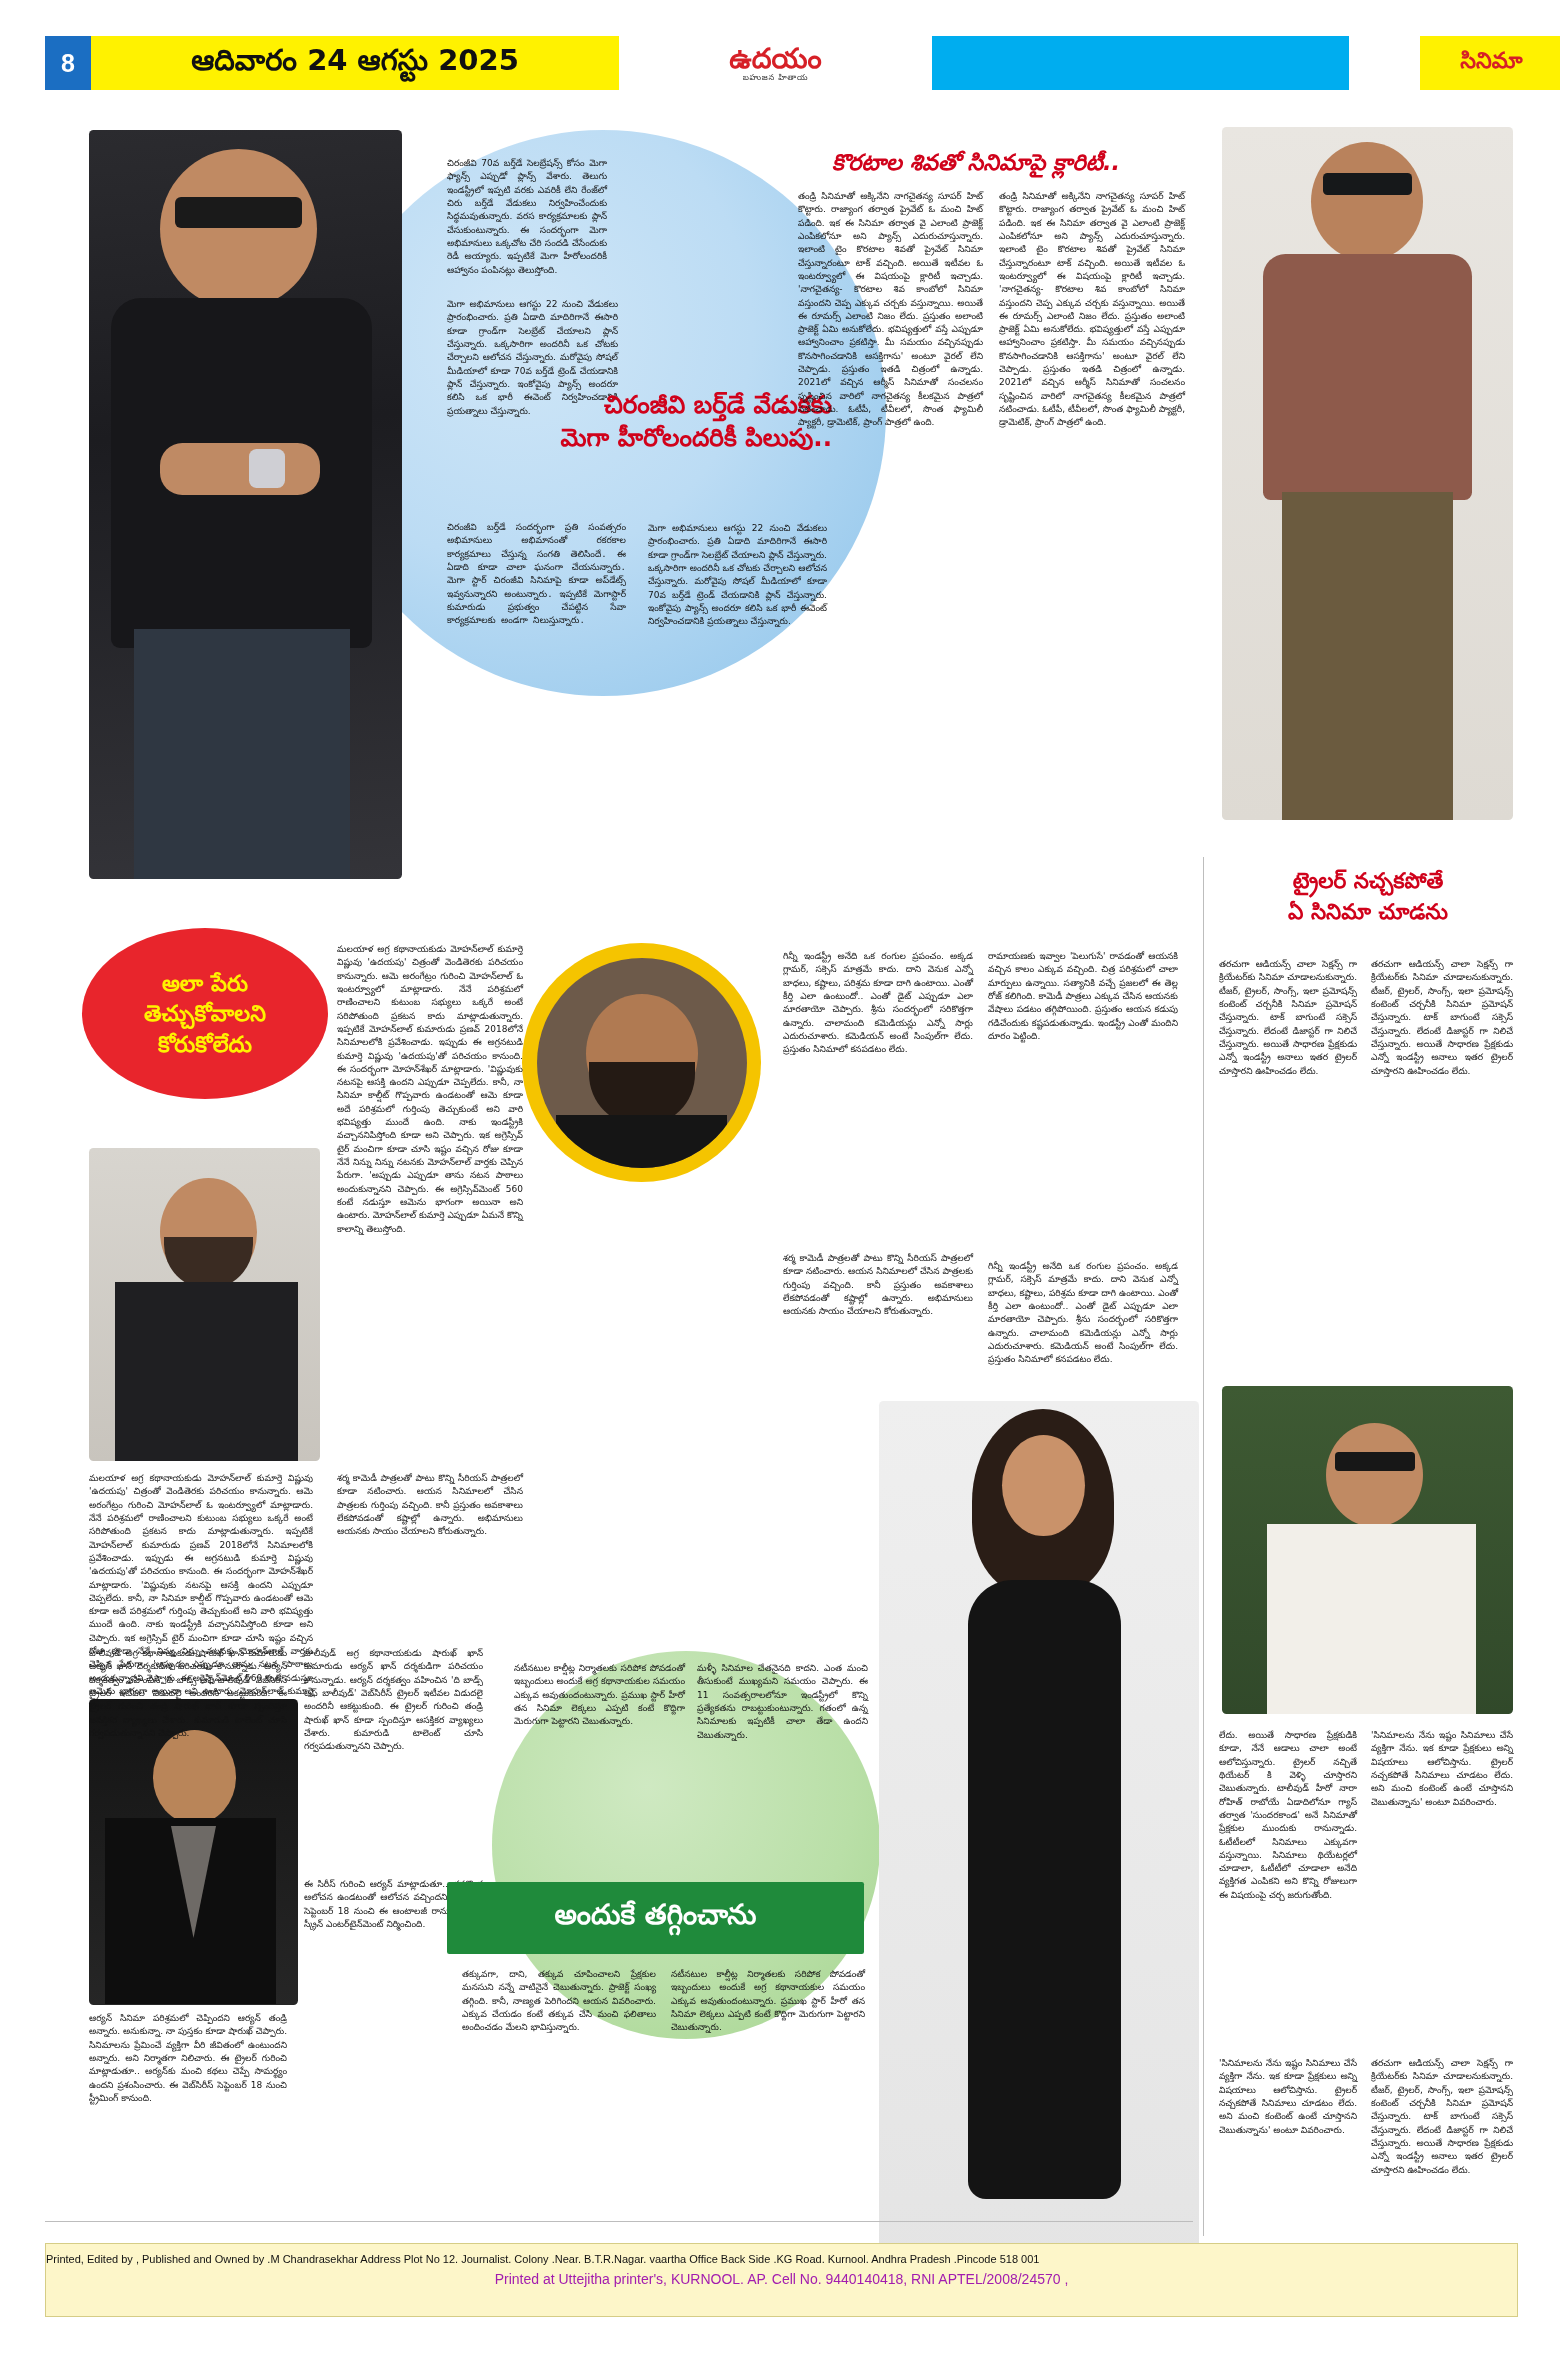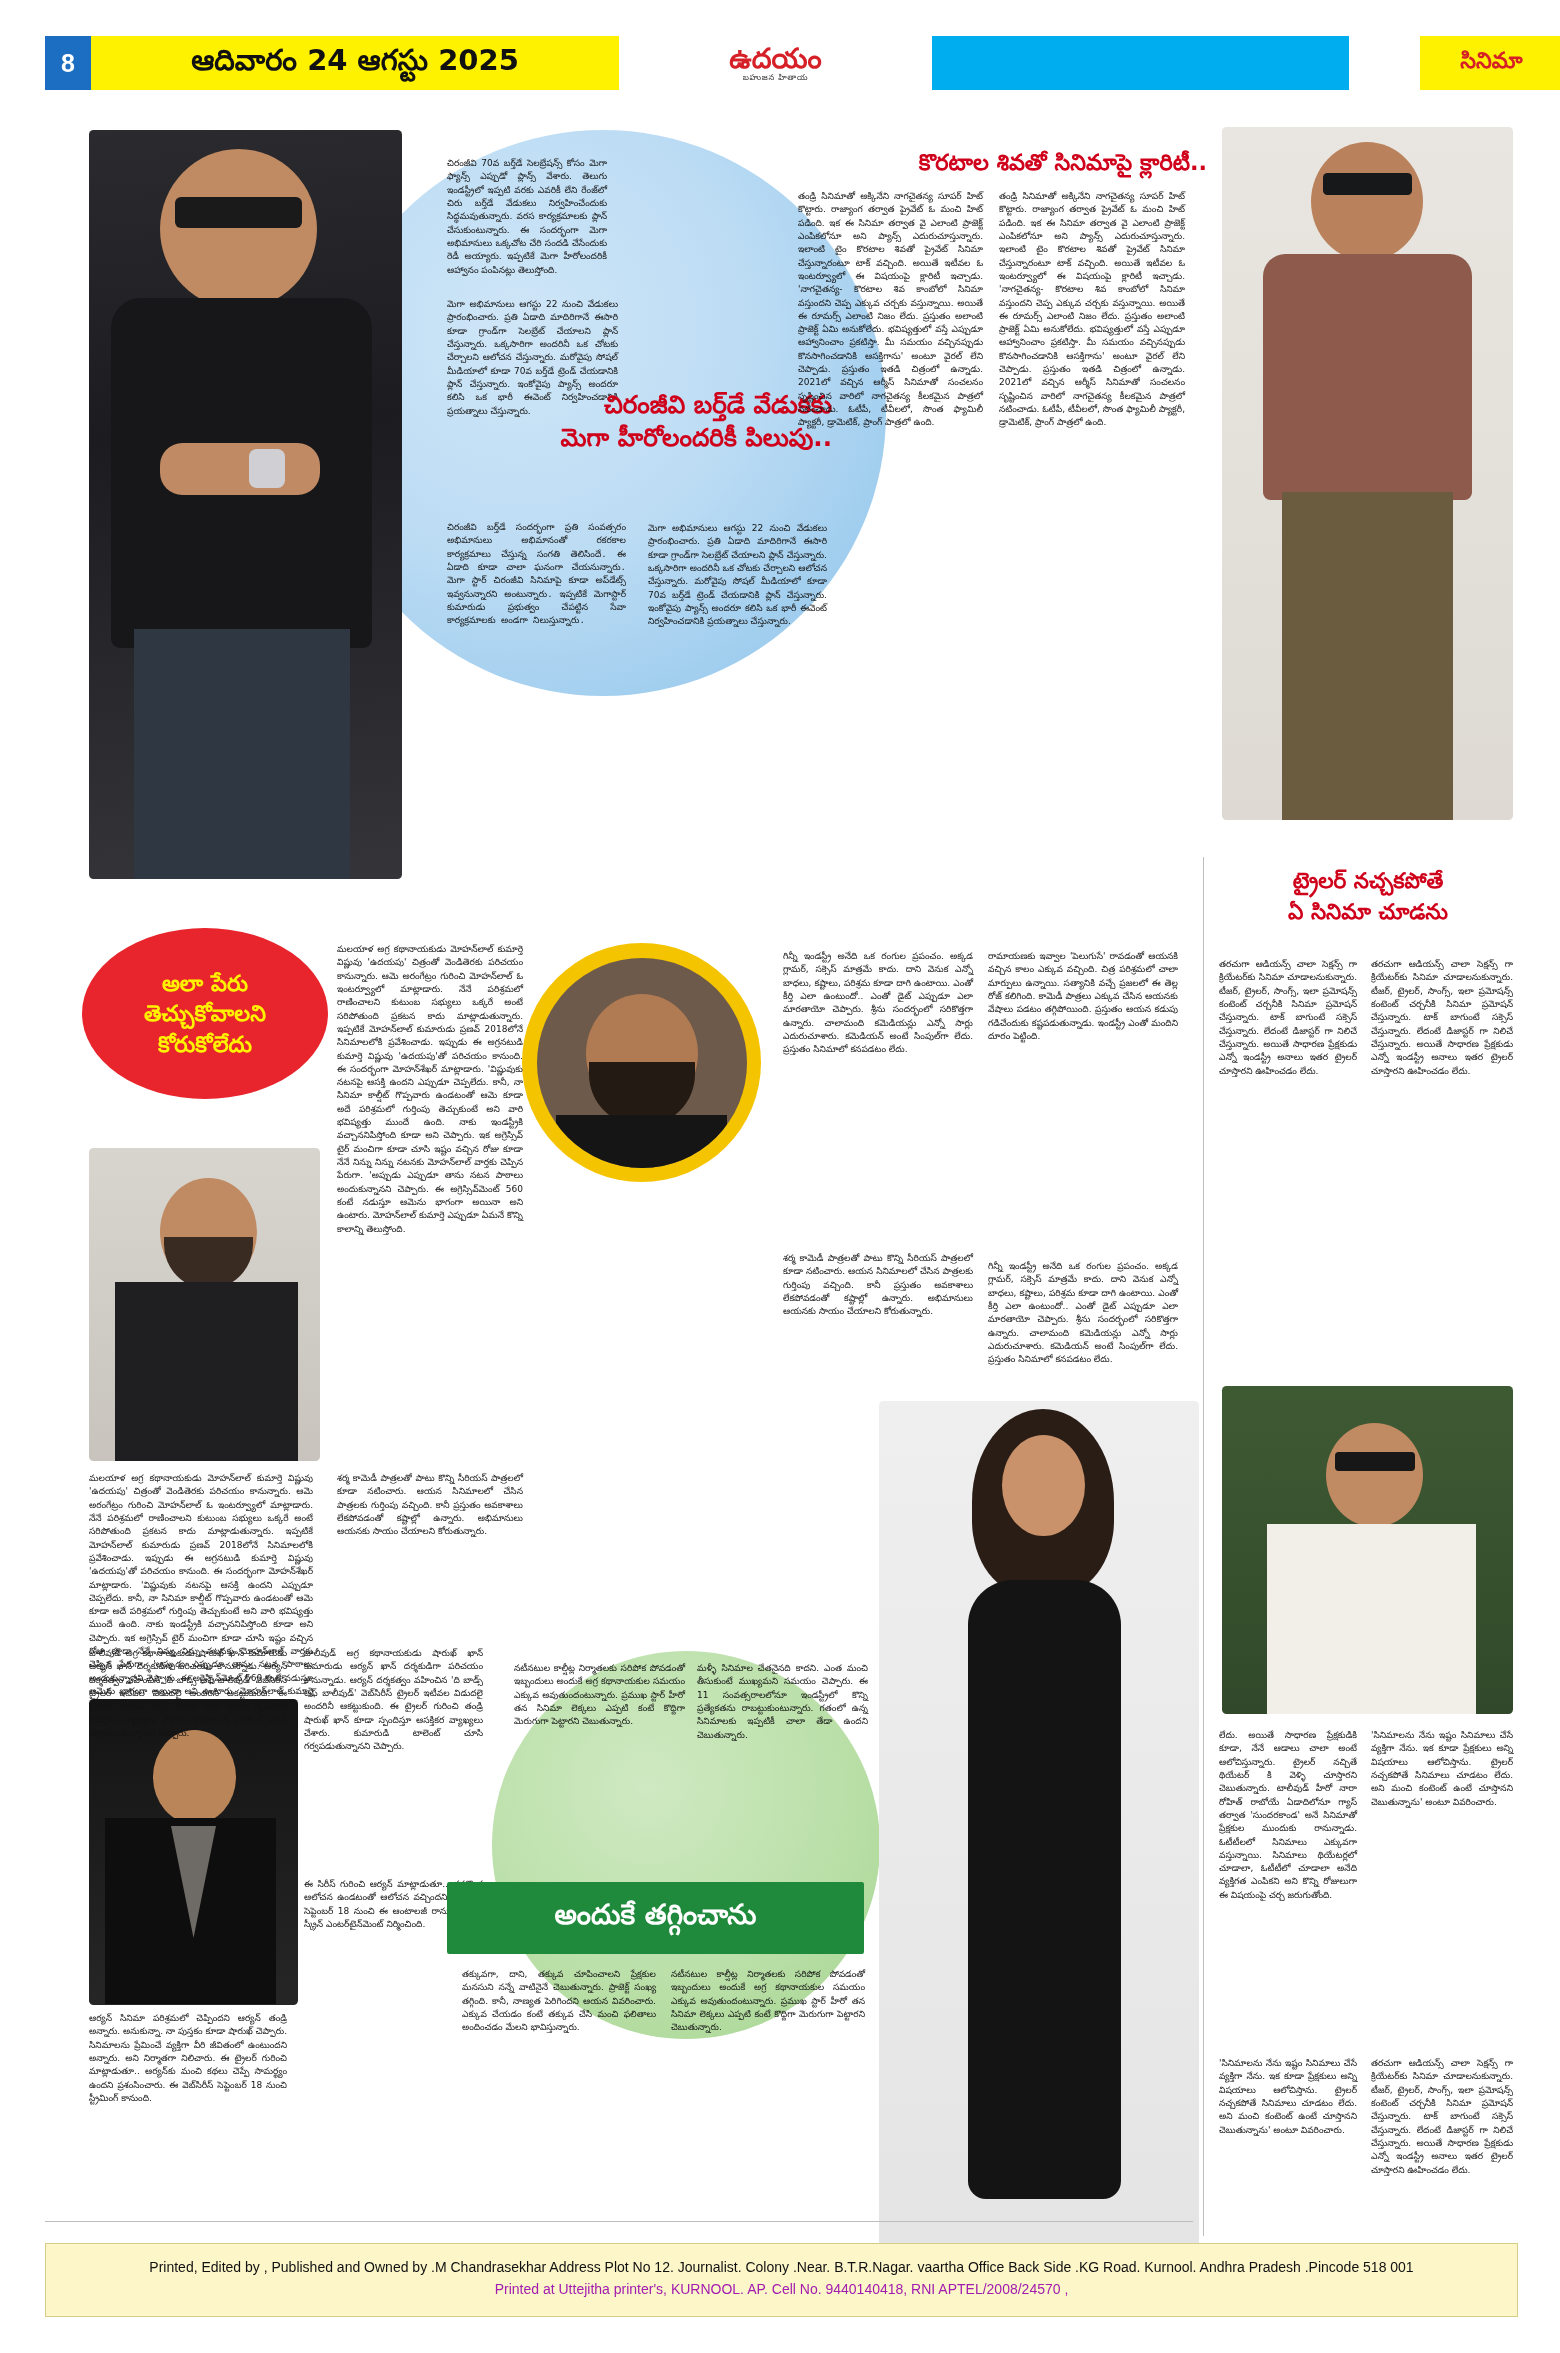--- a/index.html
+++ b/index.html
@@ -107,21 +107,21 @@
   .ph-rohit .face{position:absolute;left:104px;top:37px;width:97px;height:104px;border-radius:50%;background:#c08a63;}
   .ph-rohit .glass{position:absolute;left:113px;top:66px;width:80px;height:19.4px;border-radius:3.7px;background:#171717;}
   .ph-rohit .shirt{position:absolute;left:45px;top:138px;width:209px;height:190px;background:#f2efe9;}
 
   .vline{position:absolute;background:#bdbdbd;width:0.7px;}
   .hline{position:absolute;background:#bdbdbd;height:0.7px;}
 
   
   .footer{position:absolute;left:45px;top:2243px;width:1471px;height:72px;background:#fdf6c9;
      border:0.7px solid #d6cd86;}
-  .footer .f1{text-align:center;font-size:14px;color:#111;padding-top:15px;font-family:"Liberation Sans",sans-serif;}
+  .footer .f1{text-align:left;font-size:11px;color:#111;padding-top:9px;font-family:"Liberation Sans",sans-serif;}
   .footer .f2{text-align:center;font-size:14px;color:#a21caf;padding-top:6px;font-family:"Liberation Sans",sans-serif;}
 </style>
 </head>
 <body>
 
 <div class="page">
 
   <div class="masthead">
     <div class="mh-left">
       <div class="mh-pageno">8</div>
@@ -155,21 +155,21 @@
   <div class="t1-text body-col" style="left:641px;top:157px;width:186px;"></div>
 
   <div class="blue-band">
     <div class="l1 tel">చిరంజీవి బర్త్‌డే వేడుకకు</div>
     <div class="l2 tel">మెగా హీరోలందరికీ పిలుపు..</div>
   </div>
 
   <div class="t1-text body-col" style="left:447px;top:522px;width:179px;font-family:Liberation Mono, monospace;">చిరంజీవి బర్త్‌డే సందర్భంగా ప్రతి సంవత్సరం అభిమానులు అభిమానంతో రకరకాల కార్యక్రమాలు చేస్తున్న సంగతి తెలిసిందే. ఈ ఏడాది కూడా చాలా ఘనంగా చేయనున్నారు. మెగా స్టార్ చిరంజీవి సినిమాపై కూడా అప్‌డేట్స్ ఇవ్వనున్నారని అంటున్నారు. ఇప్పటికే మెగాస్టార్ కుమారుడు ప్రభుత్వం చేపట్టిన సేవా కార్యక్రమాలకు అండగా నిలుస్తున్నారు.</div>
   <div class="t1-text body-col" style="left:648px;top:522px;width:179px;">మెగా అభిమానులు ఆగస్టు 22 నుంచి వేడుకలు ప్రారంభించారు. ప్రతి ఏడాది మాదిరిగానే ఈసారి కూడా గ్రాండ్‌గా సెలబ్రేట్ చేయాలని ప్లాన్ చేస్తున్నారు. ఒక్కసారిగా అందరినీ ఒక చోటకు చేర్చాలని ఆలోచన చేస్తున్నారు. మరోవైపు సోషల్ మీడియాలో కూడా 70వ బర్త్‌డే ట్రెండ్ చేయడానికి ప్లాన్ చేస్తున్నారు. ఇంకోవైపు ప్యాన్స్ అందరూ కలిసి ఒక భారీ ఈవెంట్ నిర్వహించడానికి ప్రయత్నాలు చేస్తున్నారు.</div>
 
-  <div class="hdl-red tel" style="position:absolute;left:745px;top:149px;width:462px;font-size:22.4px;text-align:right;">కొరటాల శివతో సినిమాపై క్లారిటీ..</div>
+  <div class="hdl-red tel" style="position:absolute;left:745px;top:149px;width:462px;font-size:22.4px;text-align:center;font-style:italic;">కొరటాల శివతో సినిమాపై క్లారిటీ..</div>
 
   <div class="body-col" style="position:absolute;left:798px;top:190px;width:185px;">తండ్రి సినిమాతో అక్కినేని నాగచైతన్య సూపర్ హిట్ కొట్టారు. రాజ్యాంగ తర్వాత ప్రైవేట్ ఓ మంచి హిట్ పడింది. ఇక ఈ సినిమా తర్వాత వై ఎలాంటి ప్రాజెక్ట్ ఎంపికలోనూ అని ప్యాన్స్ ఎదురుచూస్తున్నారు. ఇలాంటి టైం కొరటాల శివతో ప్రైవేట్ సినిమా చేస్తున్నారంటూ టాక్ వచ్చింది. అయితే ఇటీవల ఓ ఇంటర్వ్యూలో ఈ విషయంపై క్లారిటీ ఇచ్చాడు. 'నాగచైతన్య- కొరటాల శివ కాంబోలో సినిమా వస్తుందని చెప్ప ఎక్కువ చర్చకు వస్తున్నాయి. అయితే ఈ రూమర్స్ ఎలాంటి నిజం లేదు. ప్రస్తుతం అలాంటి ప్రాజెక్ట్ ఏమి అనుకోలేదు. భవిష్యత్తులో వస్తే ఎప్పుడూ ఆహ్వానించాం ప్రకటిస్తా. మీ సమయం వచ్చినప్పుడు కొనసాగించడానికి ఆసక్తిగాను' అంటూ వైరల్ లేని చెప్పాడు. ప్రస్తుతం ఇతడి చిత్రంలో ఉన్నాడు. 2021లో వచ్చిన ఆర్మీస్ సినిమాతో సంచలనం సృష్టించిన వారిలో నాగచైతన్య కీలకమైన పాత్రలో నటించాడు. ఓటీపీ, టీవీలలో, సొంత ఫ్యామిలీ ప్యాక్టరీ, డ్రామెటిక్, ప్రాంగ్ పాత్రలో ఉంది.</div>
   <div class="body-col" style="position:absolute;left:999px;top:190px;width:186px;">తండ్రి సినిమాతో అక్కినేని నాగచైతన్య సూపర్ హిట్ కొట్టారు. రాజ్యాంగ తర్వాత ప్రైవేట్ ఓ మంచి హిట్ పడింది. ఇక ఈ సినిమా తర్వాత వై ఎలాంటి ప్రాజెక్ట్ ఎంపికలోనూ అని ప్యాన్స్ ఎదురుచూస్తున్నారు. ఇలాంటి టైం కొరటాల శివతో ప్రైవేట్ సినిమా చేస్తున్నారంటూ టాక్ వచ్చింది. అయితే ఇటీవల ఓ ఇంటర్వ్యూలో ఈ విషయంపై క్లారిటీ ఇచ్చాడు. 'నాగచైతన్య- కొరటాల శివ కాంబోలో సినిమా వస్తుందని చెప్ప ఎక్కువ చర్చకు వస్తున్నాయి. అయితే ఈ రూమర్స్ ఎలాంటి నిజం లేదు. ప్రస్తుతం అలాంటి ప్రాజెక్ట్ ఏమి అనుకోలేదు. భవిష్యత్తులో వస్తే ఎప్పుడూ ఆహ్వానించాం ప్రకటిస్తా. మీ సమయం వచ్చినప్పుడు కొనసాగించడానికి ఆసక్తిగాను' అంటూ వైరల్ లేని చెప్పాడు. ప్రస్తుతం ఇతడి చిత్రంలో ఉన్నాడు. 2021లో వచ్చిన ఆర్మీస్ సినిమాతో సంచలనం సృష్టించిన వారిలో నాగచైతన్య కీలకమైన పాత్రలో నటించాడు. ఓటీపీ, టీవీలలో, సొంత ఫ్యామిలీ ప్యాక్టరీ, డ్రామెటిక్, ప్రాంగ్ పాత్రలో ఉంది.</div>
 
   <div class="photo ph-chay">
     <div class="face"></div>
       <div class="glass"></div>
       <div class="shirt"></div>
       <div class="pant"></div>
   </div>

